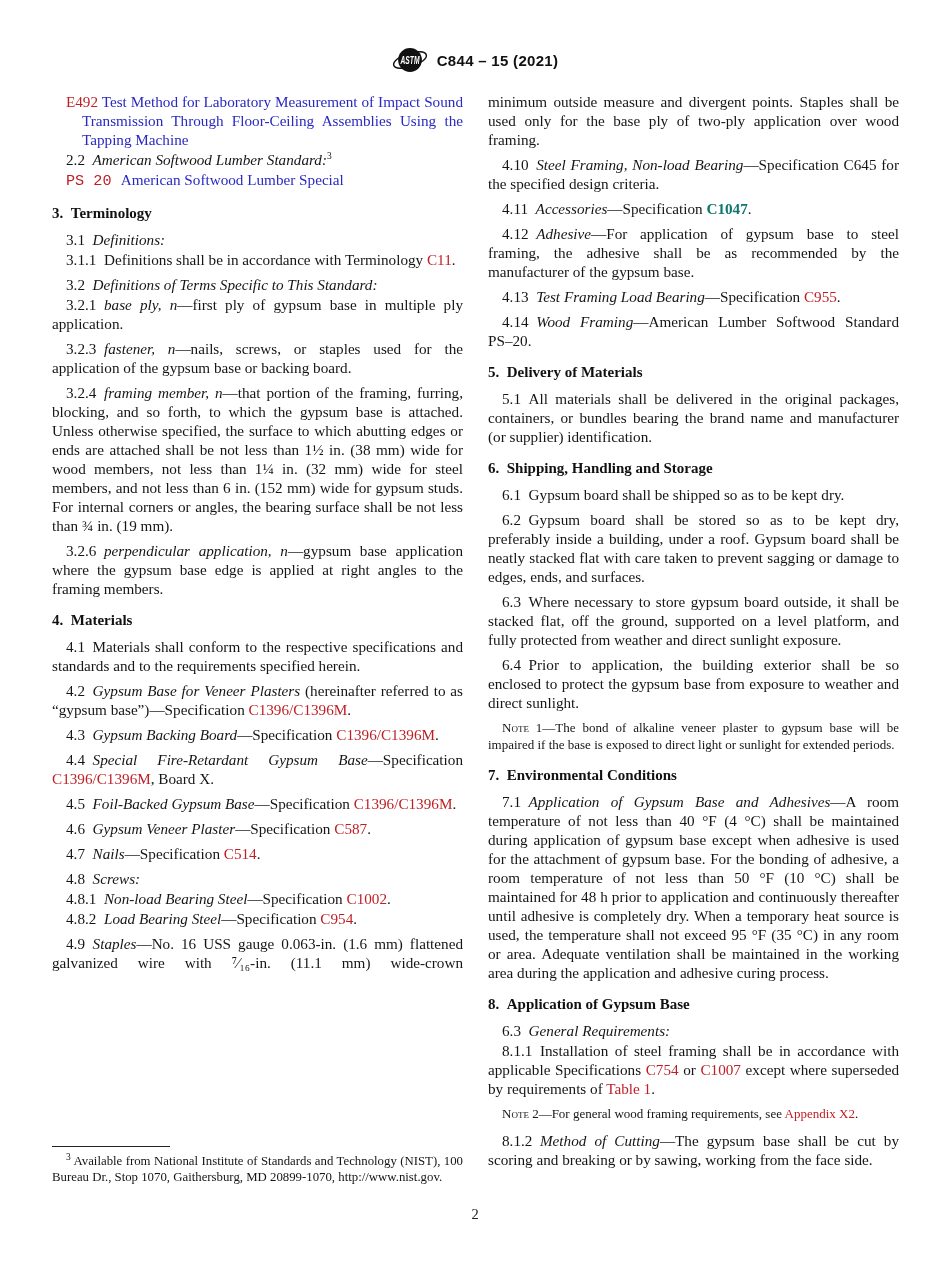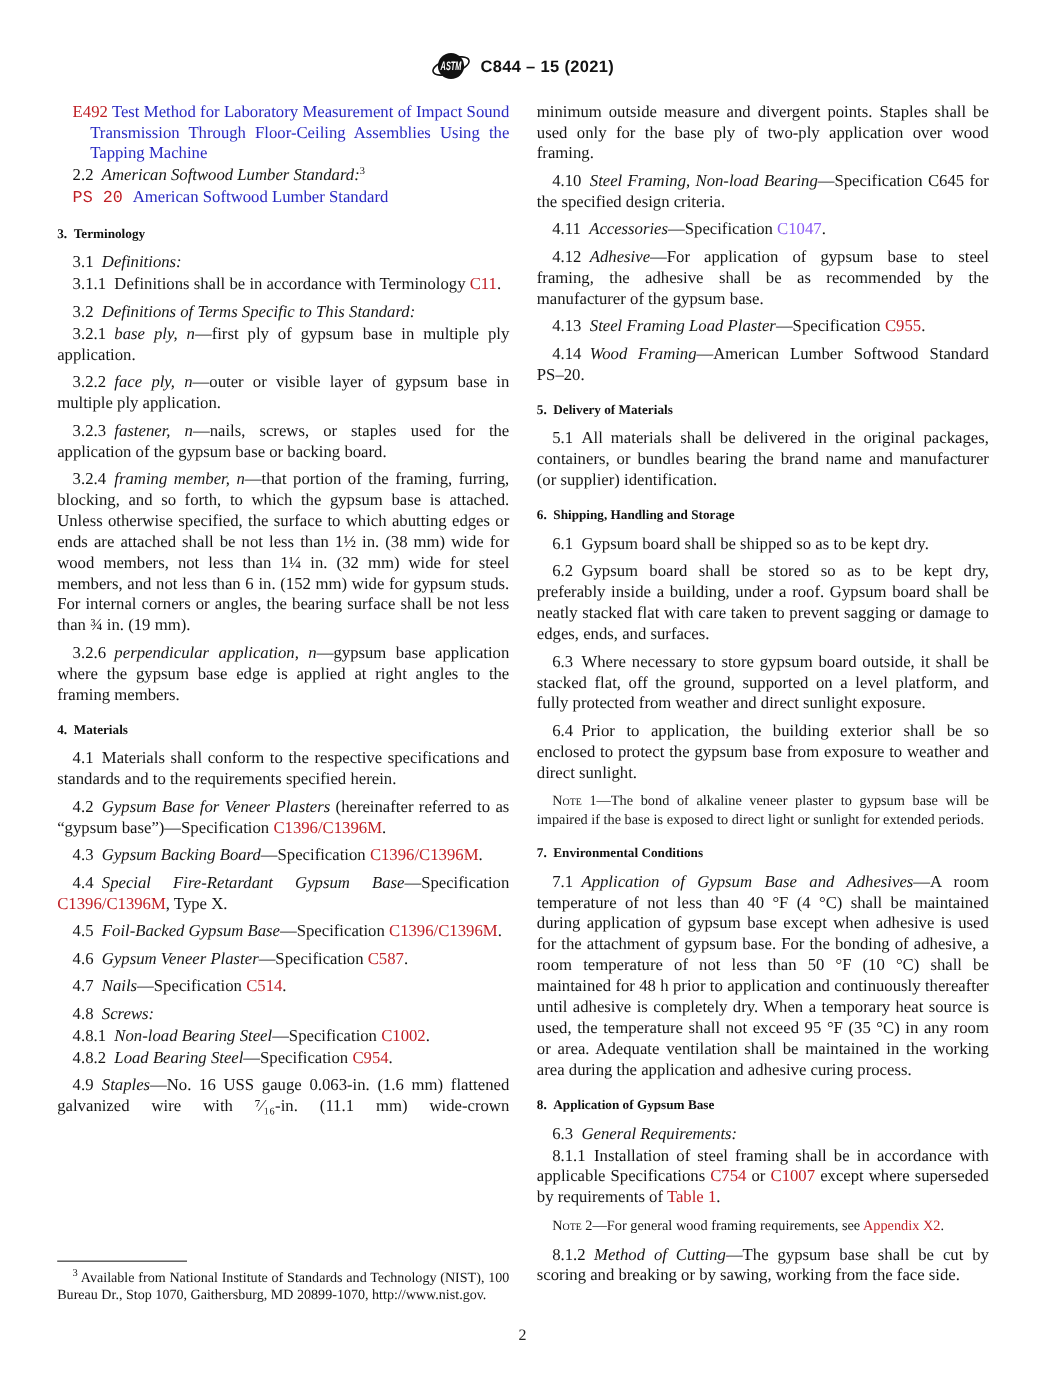--- a/index.html
+++ b/index.html
@@ -10,21 +10,21 @@
   }
   .hdr{position:absolute;top:42px;left:0;width:100%;display:flex;align-items:center;justify-content:center;gap:9px;}
   .doc-title{font-family:"Liberation Sans",sans-serif;font-weight:bold;font-size:15px;letter-spacing:.3px;color:#111;}
   .content{position:absolute;top:92px;left:52px;display:flex;gap:25px;}
   .col{width:411px;}
   .para{margin:0 0 6px;font-size:15.2px;line-height:19px;text-align:justify;text-indent:14px;}
   .para.tight{margin-bottom:1px;}
   .para.noindent{text-indent:0;}
   .para.flush{text-align-last:justify;}
   .para.ref{margin-left:30px;text-indent:-16px;margin-bottom:1px;}
-  .sec-h{margin:13px 0 7px;font-size:12px;line-height:19px;font-weight:bold;color:#111;}
+  .sec-h{margin:13px 0 7px;font-size:15px;line-height:19px;font-weight:bold;color:#111;}
   .note{font-size:13px;line-height:16.5px;margin:8px 0;}
   .seg{}
   .it{font-style:italic;}
   .sup{vertical-align:super;font-size:9.5px;line-height:0;}
   .sc{font-variant:small-caps;}
   .footnote{position:absolute;left:52px;top:1146px;width:411px;font-size:12.8px;line-height:15.8px;text-align:justify;}
   .footnote .para{font-size:12.8px;line-height:15.8px;margin:0;}
   .fn-rule{width:118px;border-top:1.2px solid #222;margin-bottom:7px;}
   .pagenum{position:absolute;top:1206px;left:0;width:100%;text-align:center;font-size:14.5px;color:#222;}
   .logo{flex:0 0 auto;}
@@ -40,49 +40,48 @@
       <circle cx="20" cy="20" r="13.2" fill="#111"></circle>
       <text x="20" y="24.5" text-anchor="middle" font-size="12.5" font-weight="bold" font-style="italic" fill="#ffffff" font-family="Liberation Sans, sans-serif" textLength="21" lengthAdjust="spacingAndGlyphs">ASTM</text>
     </svg>
     <span class="doc-title">C844 – 15 (2021)</span>
   </div>
 
   <div class="content">
     <div class="col">
         <p class="para ref"><span class="seg link-r" style="color: rgb(190, 30, 36);">E492 </span><span class="seg link-b" style="color: rgb(40, 41, 194);">Test Method for Laboratory Measurement of Impact Sound Transmission Through Floor-Ceiling Assemblies Using the Tapping Machine</span></p>
         <p class="para tight"><span class="seg">2.2 </span><span class="seg it">American Softwood Lumber Standard:</span><span class="seg sup">3</span></p>
-        <p class="para ref"><span class="seg link-r" style="color: rgb(190, 30, 36); font-family: Liberation Mono, monospace;">PS 20 </span><span class="seg link-b" style="color: rgb(40, 41, 194);">American Softwood Lumber Standard</span></p>
+        <p class="para ref"><span class="seg link-r" style="color: rgb(190, 30, 36); font-family: Liberation Mono, monospace;">PS 20 </span><span class="seg link-b" style="color: rgb(40, 41, 194);">American Softwood Lumber Special</span></p>
         <h2 class="sec-h"><span class="seg">3. Terminology</span></h2>
         <p class="para tight"><span class="seg">3.1 </span><span class="seg it">Definitions:</span></p>
         <p class="para"><span class="seg">3.1.1 Definitions shall be in accordance with Terminology </span><span class="seg link-r" style="color: rgb(190, 30, 36);">C11</span><span class="seg">.</span></p>
         <p class="para tight"><span class="seg">3.2 </span><span class="seg it">Definitions of Terms Specific to This Standard:</span></p>
         <p class="para"><span class="seg">3.2.1 </span><span class="seg it">base ply, n</span><span class="seg">—first ply of gypsum base in multiple ply application.</span></p>
-        <p class="para"><span class="seg">3.2.2 </span><span class="seg it">face ply, n</span><span class="seg">—outer or visible layer of gypsum base in multiple ply application.</span></p>
         <p class="para"><span class="seg">3.2.3 </span><span class="seg it">fastener, n</span><span class="seg">—nails, screws, or staples used for the application of the gypsum base or backing board.</span></p>
         <p class="para"><span class="seg">3.2.4 </span><span class="seg it">framing member, n</span><span class="seg">—that portion of the framing, furring, blocking, and so forth, to which the gypsum base is attached. Unless otherwise specified, the surface to which abutting edges or ends are attached shall be not less than 1½ in. (38 mm) wide for wood members, not less than 1¼ in. (32 mm) wide for steel members, and not less than 6 in. (152 mm) wide for gypsum studs. For internal corners or angles, the bearing surface shall be not less than ¾ in. (19 mm).</span></p>
         <p class="para"><span class="seg">3.2.6 </span><span class="seg it">perpendicular application, n</span><span class="seg">—gypsum base application where the gypsum base edge is applied at right angles to the framing members.</span></p>
         <h2 class="sec-h"><span class="seg">4. Materials</span></h2>
         <p class="para"><span class="seg">4.1 Materials shall conform to the respective specifications and standards and to the requirements specified herein.</span></p>
         <p class="para"><span class="seg">4.2 </span><span class="seg it">Gypsum Base for Veneer Plasters</span><span class="seg"> (hereinafter referred to as “gypsum base”)—Specification </span><span class="seg link-r" style="color: rgb(190, 30, 36);">C1396/C1396M</span><span class="seg">.</span></p>
         <p class="para"><span class="seg">4.3 </span><span class="seg it">Gypsum Backing Board</span><span class="seg">—Specification </span><span class="seg link-r" style="color: rgb(190, 30, 36);">C1396/C1396M</span><span class="seg">.</span></p>
-        <p class="para"><span class="seg">4.4 </span><span class="seg it">Special Fire-Retardant Gypsum Base</span><span class="seg">—Specification </span><span class="seg link-r" style="color: rgb(190, 30, 36);">C1396/C1396M</span><span class="seg">, Type X.</span></p>
+        <p class="para"><span class="seg">4.4 </span><span class="seg it">Special Fire-Retardant Gypsum Base</span><span class="seg">—Specification </span><span class="seg link-r" style="color: rgb(190, 30, 36);">C1396/C1396M</span><span class="seg">, Board X.</span></p>
         <p class="para"><span class="seg">4.5 </span><span class="seg it">Foil-Backed Gypsum Base</span><span class="seg">—Specification </span><span class="seg link-r" style="color: rgb(190, 30, 36);">C1396/C1396M</span><span class="seg">.</span></p>
         <p class="para"><span class="seg">4.6 </span><span class="seg it">Gypsum Veneer Plaster</span><span class="seg">—Specification </span><span class="seg link-r" style="color: rgb(190, 30, 36);">C587</span><span class="seg">.</span></p>
         <p class="para"><span class="seg">4.7 </span><span class="seg it">Nails</span><span class="seg">—Specification </span><span class="seg link-r" style="color: rgb(190, 30, 36);">C514</span><span class="seg">.</span></p>
         <p class="para tight"><span class="seg">4.8 </span><span class="seg it">Screws:</span></p>
         <p class="para tight"><span class="seg">4.8.1 </span><span class="seg it">Non-load Bearing Steel</span><span class="seg">—Specification </span><span class="seg link-r" style="color: rgb(190, 30, 36);">C1002</span><span class="seg">.</span></p>
         <p class="para"><span class="seg">4.8.2 </span><span class="seg it">Load Bearing Steel</span><span class="seg">—Specification </span><span class="seg link-r" style="color: rgb(190, 30, 36);">C954</span><span class="seg">.</span></p>
         <p class="para flush"><span class="seg">4.9 </span><span class="seg it">Staples</span><span class="seg">—No. 16 USS gauge 0.063-in. (1.6 mm) flattened galvanized wire with ⁷⁄₁₆-in. (11.1 mm) wide-crown</span></p>
       </div>
     <div class="col">
         <p class="para noindent"><span class="seg">minimum outside measure and divergent points. Staples shall be used only for the base ply of two-ply application over wood framing.</span></p>
         <p class="para"><span class="seg">4.10 </span><span class="seg it">Steel Framing, Non-load Bearing</span><span class="seg">—Specification C645 for the specified design criteria.</span></p>
-        <p class="para"><span class="seg">4.11 </span><span class="seg it">Accessories</span><span class="seg">—Specification </span><span class="seg link-r" style="color: #8b5cf6;">C1047</span><span class="seg">.</span></p>
+        <p class="para"><span class="seg">4.11 </span><span class="seg it">Accessories</span><span class="seg">—Specification </span><span class="seg link-r" style="color: #0f766e; font-weight: bold;">C1047</span><span class="seg">.</span></p>
         <p class="para"><span class="seg">4.12 </span><span class="seg it">Adhesive</span><span class="seg">—For application of gypsum base to steel framing, the adhesive shall be as recommended by the manufacturer of the gypsum base.</span></p>
-        <p class="para"><span class="seg">4.13 </span><span class="seg it">Steel Framing Load Plaster</span><span class="seg">—Specification </span><span class="seg link-r" style="color: rgb(190, 30, 36);">C955</span><span class="seg">.</span></p>
+        <p class="para"><span class="seg">4.13 </span><span class="seg it">Test Framing Load Bearing</span><span class="seg">—Specification </span><span class="seg link-r" style="color: rgb(190, 30, 36);">C955</span><span class="seg">.</span></p>
         <p class="para"><span class="seg">4.14 </span><span class="seg it">Wood Framing</span><span class="seg">—American Lumber Softwood Standard PS–20.</span></p>
         <h2 class="sec-h"><span class="seg">5. Delivery of Materials</span></h2>
         <p class="para"><span class="seg">5.1 All materials shall be delivered in the original packages, containers, or bundles bearing the brand name and manufacturer (or supplier) identification.</span></p>
         <h2 class="sec-h"><span class="seg">6. Shipping, Handling and Storage</span></h2>
         <p class="para"><span class="seg">6.1 Gypsum board shall be shipped so as to be kept dry.</span></p>
         <p class="para"><span class="seg">6.2 Gypsum board shall be stored so as to be kept dry, preferably inside a building, under a roof. Gypsum board shall be neatly stacked flat with care taken to prevent sagging or damage to edges, ends, and surfaces.</span></p>
         <p class="para"><span class="seg">6.3 Where necessary to store gypsum board outside, it shall be stacked flat, off the ground, supported on a level platform, and fully protected from weather and direct sunlight exposure.</span></p>
         <p class="para"><span class="seg">6.4 Prior to application, the building exterior shall be so enclosed to protect the gypsum base from exposure to weather and direct sunlight.</span></p>
         <p class="para note"><span class="seg sc">Note</span><span class="seg"> 1—The bond of alkaline veneer plaster to gypsum base will be impaired if the base is exposed to direct light or sunlight for extended periods.</span></p>
         <h2 class="sec-h"><span class="seg">7. Environmental Conditions</span></h2>

